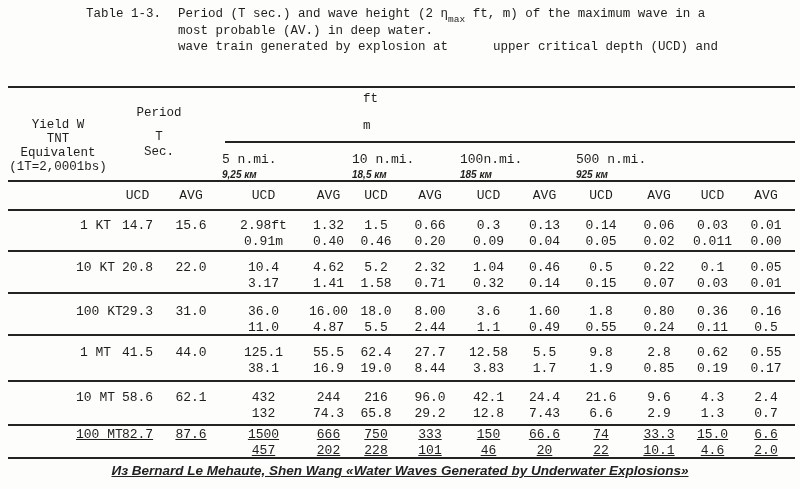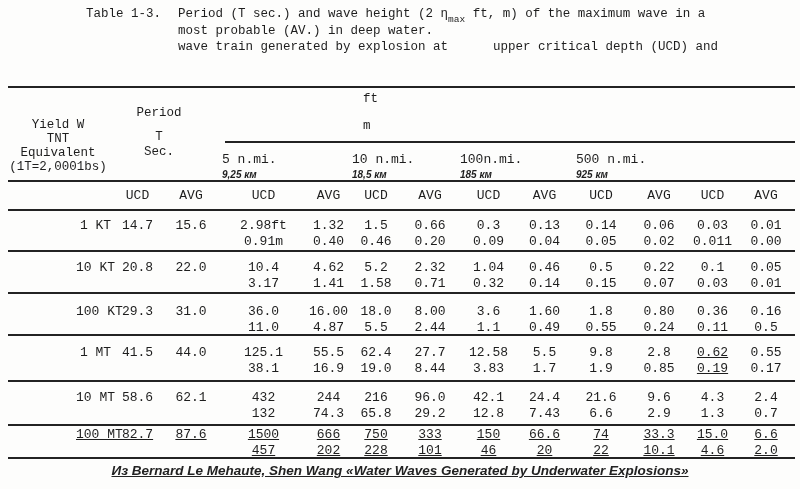--- a/index.html
+++ b/index.html
@@ -313,21 +313,21 @@
           <div class="dl">1.7</div>
         </div>
         <div class="cell" style="width: 58px;">
           <div class="dl">9.8</div>
           <div class="dl">1.9</div>
         </div>
         <div class="cell" style="width: 58px;">
           <div class="dl">2.8</div>
           <div class="dl">0.85</div>
         </div>
-        <div class="cell" style="width: 49px; text-decoration: underline;">
+        <div class="cell" style="width: 49px;">
           <div class="dl">0.62</div>
           <div class="dl">0.19</div>
         </div>
         <div class="cell" style="width: 58px;">
           <div class="dl">0.55</div>
           <div class="dl">0.17</div>
         </div>
       </div>
       <div class="drow" style="top: 390px;">
         <div class="cell ycell" style="width: 115px;">

